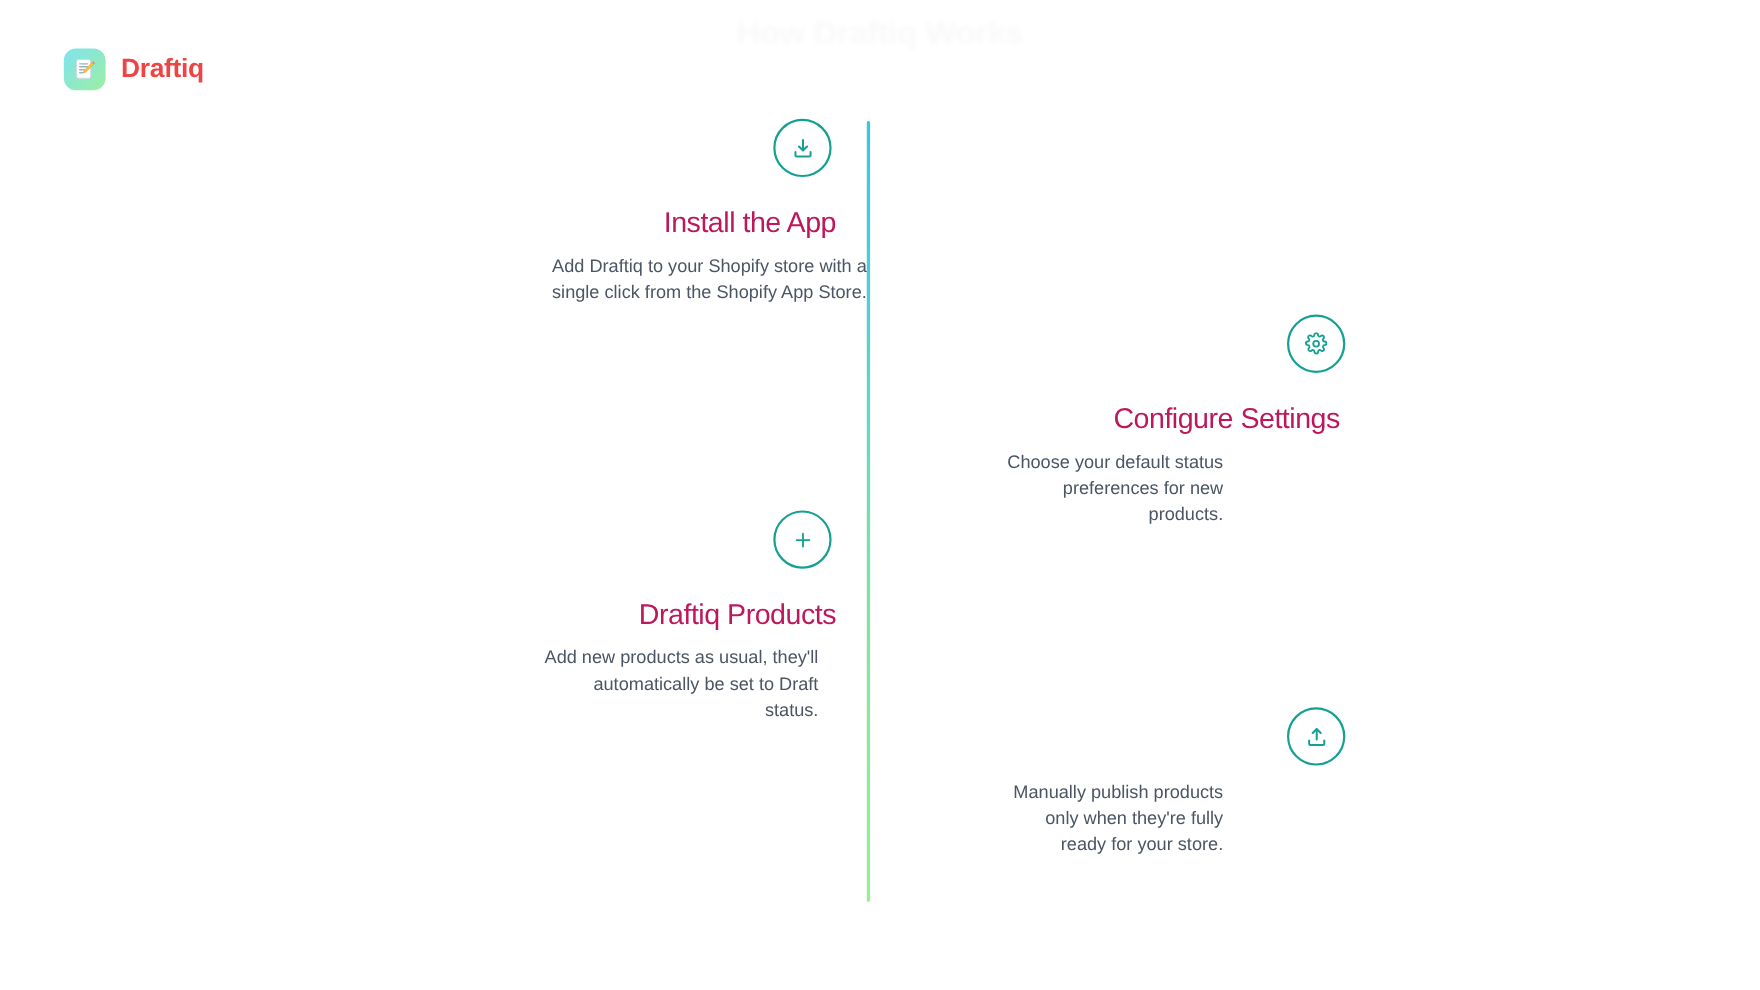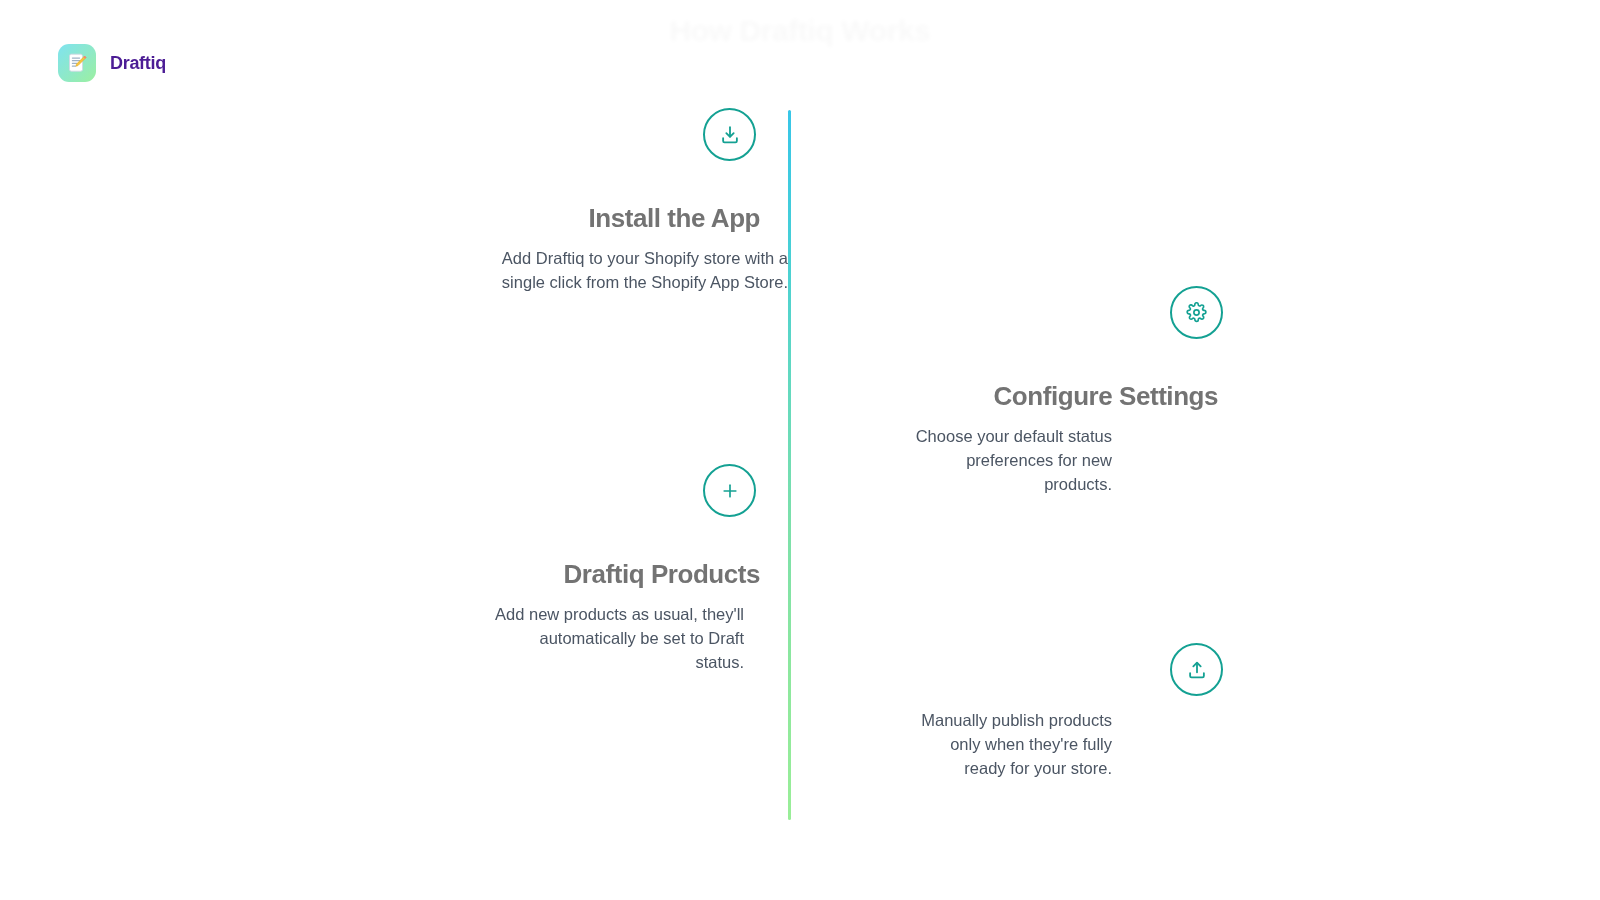--- a/index.html
+++ b/index.html
@@ -34,23 +34,23 @@
     height: 38px;
     border-radius: 11px;
     background: linear-gradient(135deg, #7fe3f0 0%, #8fe9c6 55%, #9cf0a0 100%);
     display: flex;
     align-items: center;
     justify-content: center;
     flex: none;
   }
 
   .brand-name {
-    font-size: 18px;
+    font-size: 24px;
     font-weight: bold;
-    color: #4c1d95;
+    color: #ef4444;
     letter-spacing: -0.3px;
     white-space: nowrap;
   }
 
   
   .hero-heading {
     position: absolute;
     left: 0;
     right: 0;
     top: 14px;
@@ -102,24 +102,24 @@
     flex: none;
   }
 
   .step.left  .step-icon-wrap { display: flex; justify-content: flex-end; }
   .step.right .step-icon-wrap { display: flex; justify-content: flex-start; }
 
   .step.left  .step-icon-wrap { padding-right: 32px; }
   .step.right .step-icon-wrap { padding-left: 32px; }
 
   .step-title {
-    margin-top: 42px;
+    margin-top: 26px;
     font-size: 26px;
-    font-weight: bold;
-    color: #737373;
+    font-weight: normal;
+    color: #be185d;
     letter-spacing: -0.45px;
     line-height: 1.2;
   }
 
   .step-desc {
     margin-top: 13px;
     font-size: 16.5px;
     line-height: 1.45;
     color: #4b5563;
     max-width: 300px;

